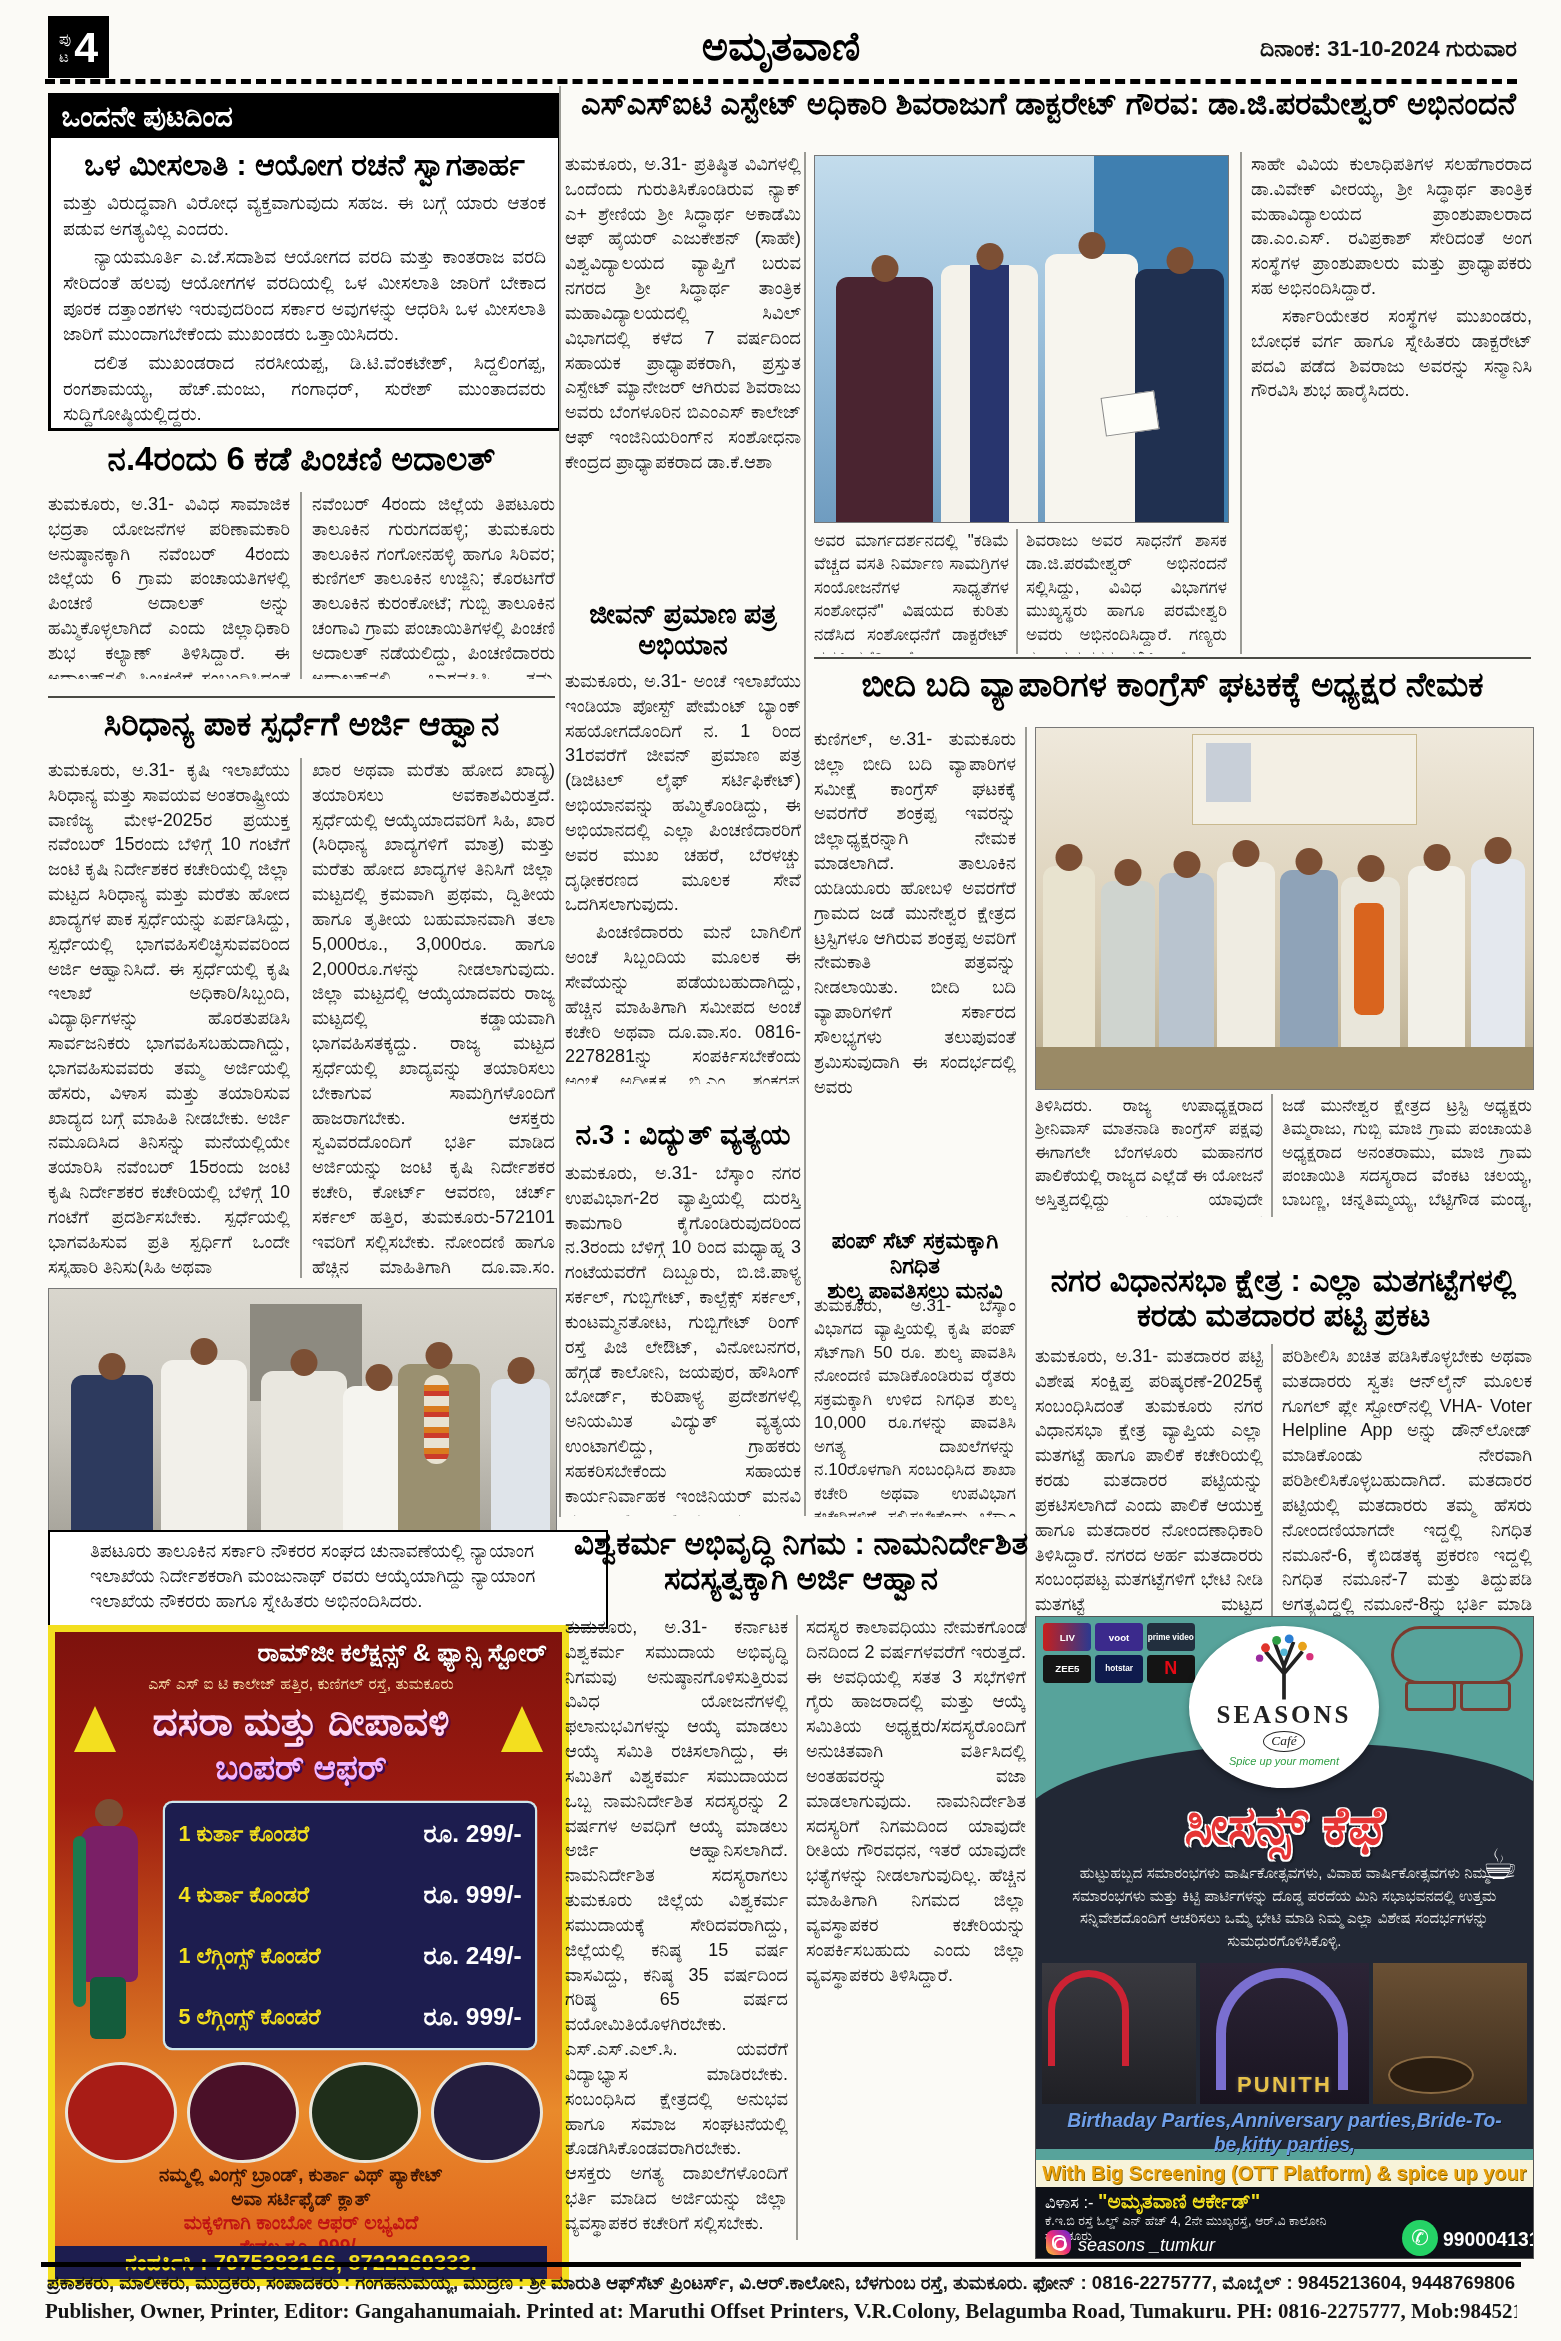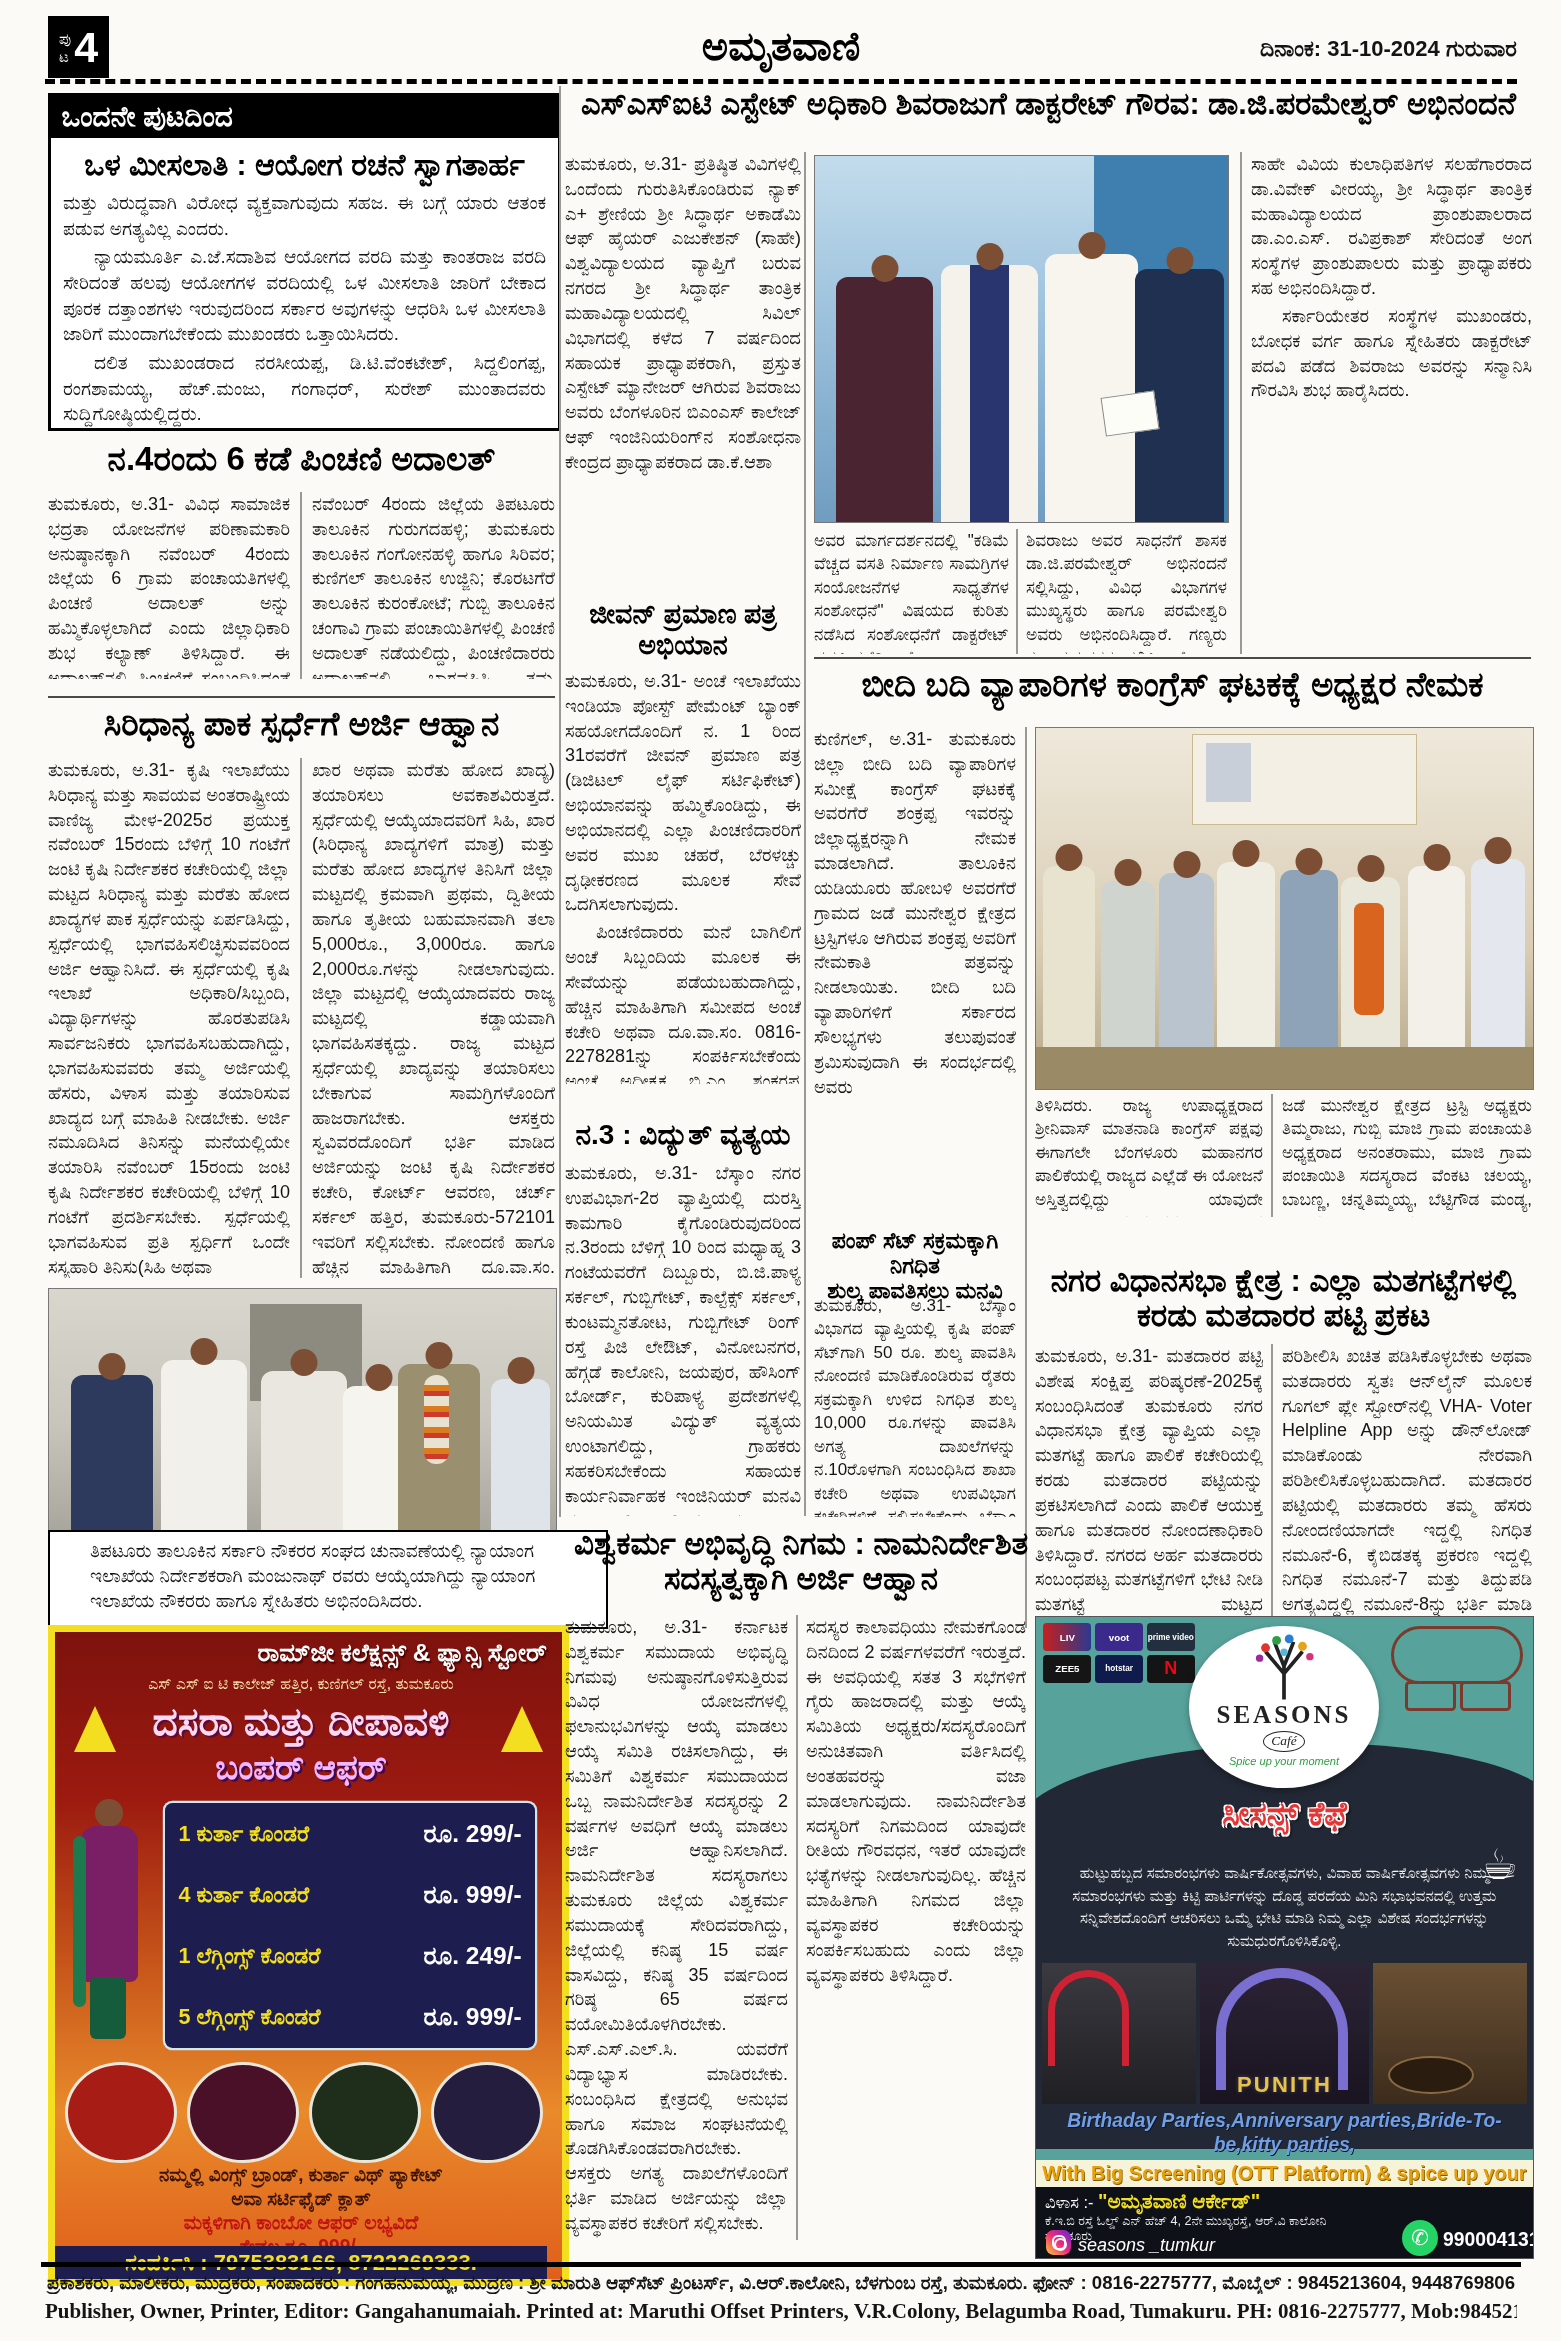--- a/index.html
+++ b/index.html
@@ -281,21 +281,21 @@
           <circle cx="80" cy="18" r="6" fill="#e8a21a"></circle>
         <circle cx="22" cy="34" r="5" fill="#9a2a9e"></circle>
           <circle cx="90" cy="32" r="5" fill="#d8327a"></circle>
         <circle cx="55" cy="26" r="5" fill="#55b8d8"></circle>
       </svg>
       <div style="font-family:'Liberation Serif',serif;font-size:25px;font-weight:700;letter-spacing:3px;color:#222;">SEASONS</div>
       <div style="font-family:'Liberation Serif',serif;font-size:13.4px;font-style:italic;color:#222;border:1.5px solid #222;border-radius:50%;padding:1.5px 7.4px;margin-top:1.5px;">Café</div>
       <div style="font-size:11px;font-style:italic;color:#2e9e44;margin-top:3px;">Spice up your moment</div>
     </div>
 
-    <div class="abs kn-outline" style="left:0;top:178px;width:497px;text-align:center;color:#e63535;font-size:33px;font-weight:700;">ಸೀಸನ್ಸ್ ಕೆಫೆ</div>
+    <div class="abs kn-outline" style="left:0;top:178px;width:497px;text-align:center;color:#e63535;font-size:53px;font-weight:700;">ಸೀಸನ್ಸ್ ಕೆಫೆ</div>
 
     <div class="abs" style="right:15px;top:223px;font-size:42px;color:#fff;">☕</div>
 
     <div class="abs" style="left:19.3px;top:245px;width:458px;color:#f2f2ee;font-size:15px;line-height:1.5;text-align:center;">ಹುಟ್ಟುಹಬ್ಬದ ಸಮಾರಂಭಗಳು ವಾರ್ಷಿಕೋತ್ಸವಗಳು, ವಿವಾಹ ವಾರ್ಷಿಕೋತ್ಸವಗಳು ನಿಮ್ಮ ಸಮಾರಂಭಗಳು ಮತ್ತು ಕಿಟ್ಟಿ ಪಾರ್ಟಿಗಳನ್ನು ದೊಡ್ಡ ಪರದೆಯ ಮಿನಿ ಸಭಾಭವನದಲ್ಲಿ ಉತ್ತಮ ಸನ್ನಿವೇಶದೊಂದಿಗೆ ಆಚರಿಸಲು ಒಮ್ಮೆ ಭೇಟಿ ಮಾಡಿ ನಿಮ್ಮ ಎಲ್ಲಾ ವಿಶೇಷ ಸಂದರ್ಭಗಳನ್ನು ಸುಮಧುರಗೊಳಿಸಿಕೊಳ್ಳಿ.</div>
 
     <div class="abs" style="left:6px;top:346px;width:485px;height:141px;display:flex;gap:4.5px;">
       <div class="photo" style="position:relative;flex:1;background:linear-gradient(180deg,#3a3a40,#1f1f24);border:none;">
         <div class="abs" style="left:6px;top:7.4px;width:67px;height:89px;border:7.4px solid #c23; border-bottom:none;border-radius:45px 45px 0 0;"></div>
       </div>
       <div class="photo" style="position:relative;flex:1.1;background:linear-gradient(180deg,#2c2436,#191420);border:none;display:flex;align-items:flex-end;justify-content:center;">

